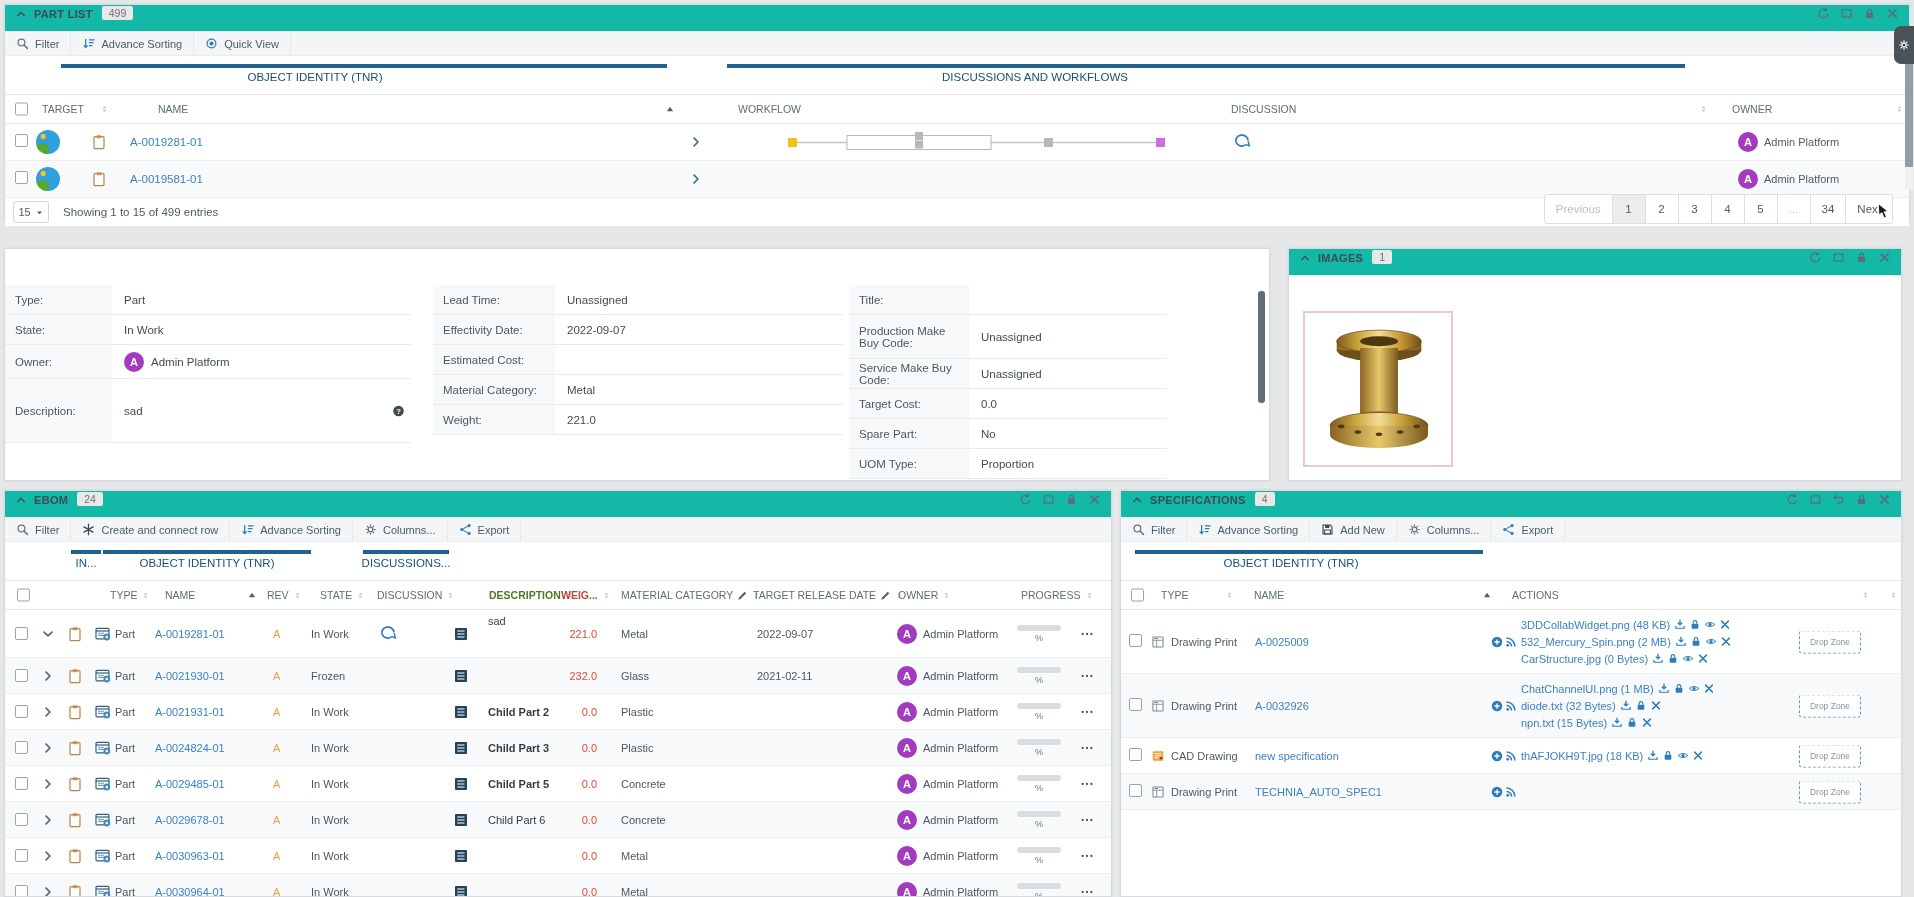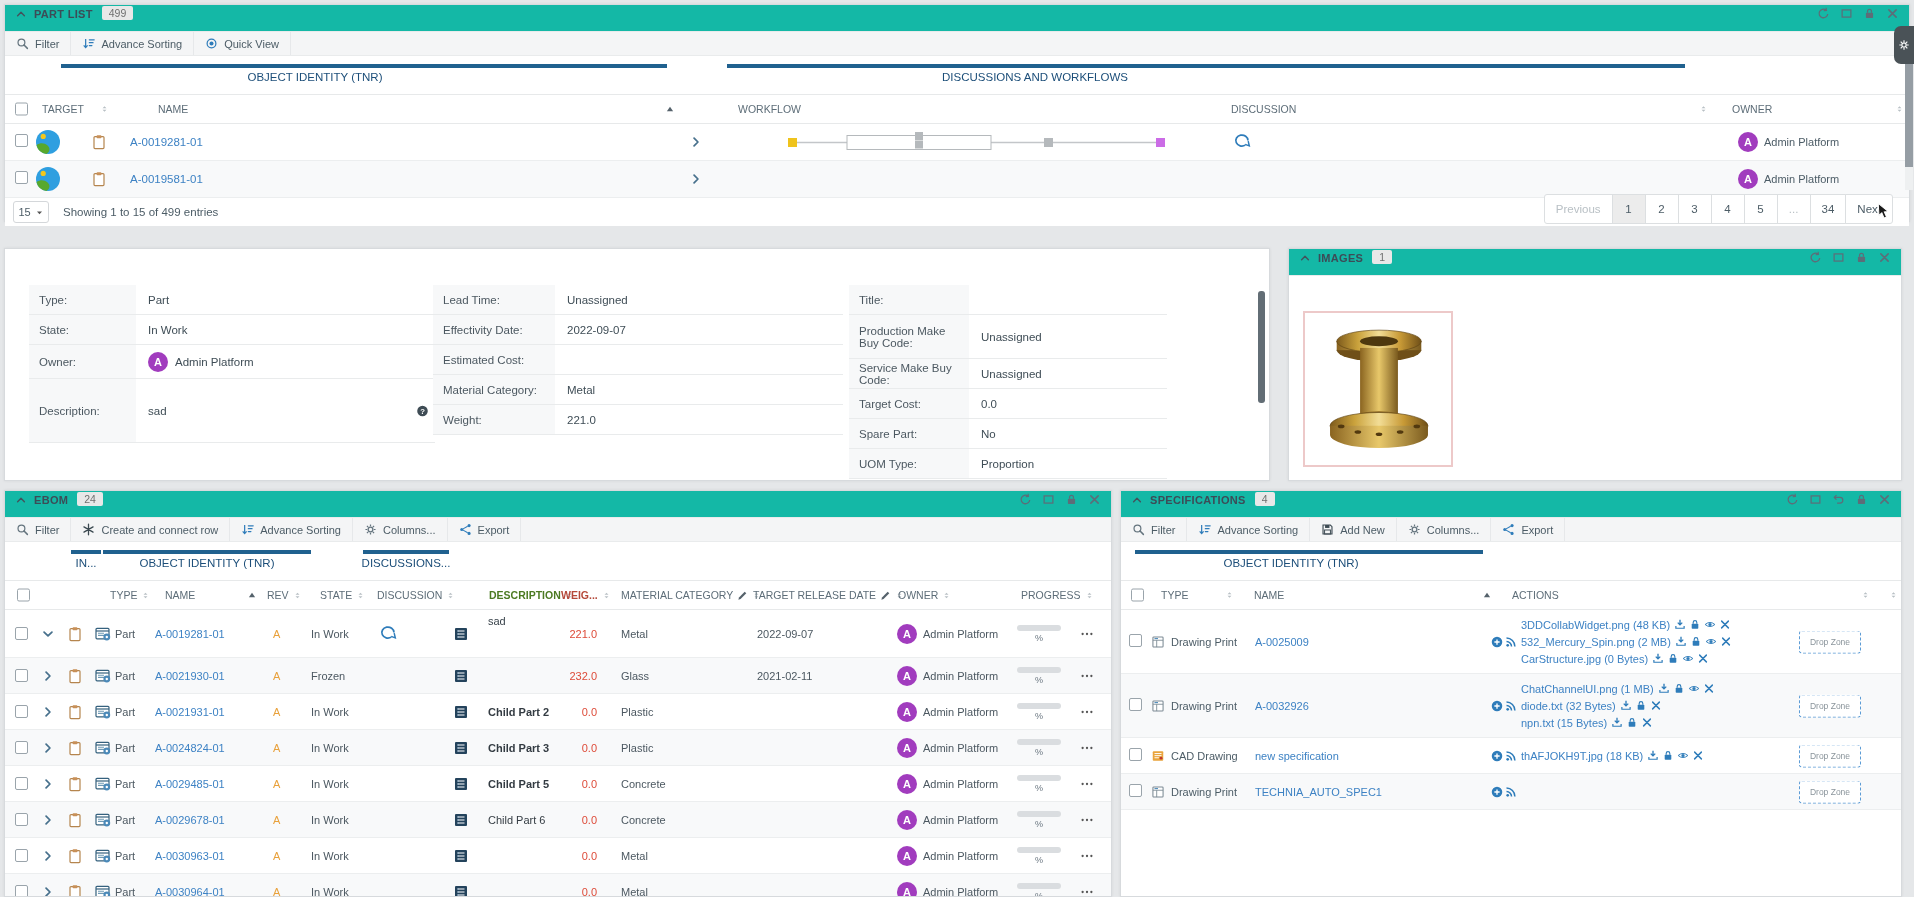--- a/index.html
+++ b/index.html
@@ -367,21 +367,21 @@
       <span class="pb">5</span>
       <span class="pb dis">...</span>
       <span class="pb">34</span>
       <span class="pb last">Next</span>
     </span>
   </div>
 </div>
 
 <div class="panel" style="left:4px;top:248px;width:1266px;height:233px;overflow:hidden">
 
-  <div style="position:absolute;left:24px;top:36px;width:406px">
+  <div style="position:absolute;left:0;top:36px;width:406px">
     <div class="fr" style="height:30px">
         <span class="fl" style="width:107px">Type:</span>
         <span class="fv" style="width:299px">Part</span>
       </div>
     <div class="fr" style="height:30px">
         <span class="fl" style="width:107px">State:</span>
         <span class="fv" style="width:299px">In Work</span>
       </div>
     <div class="fr" style="height:34px">
         <span class="fl" style="width:107px">Owner:</span>

